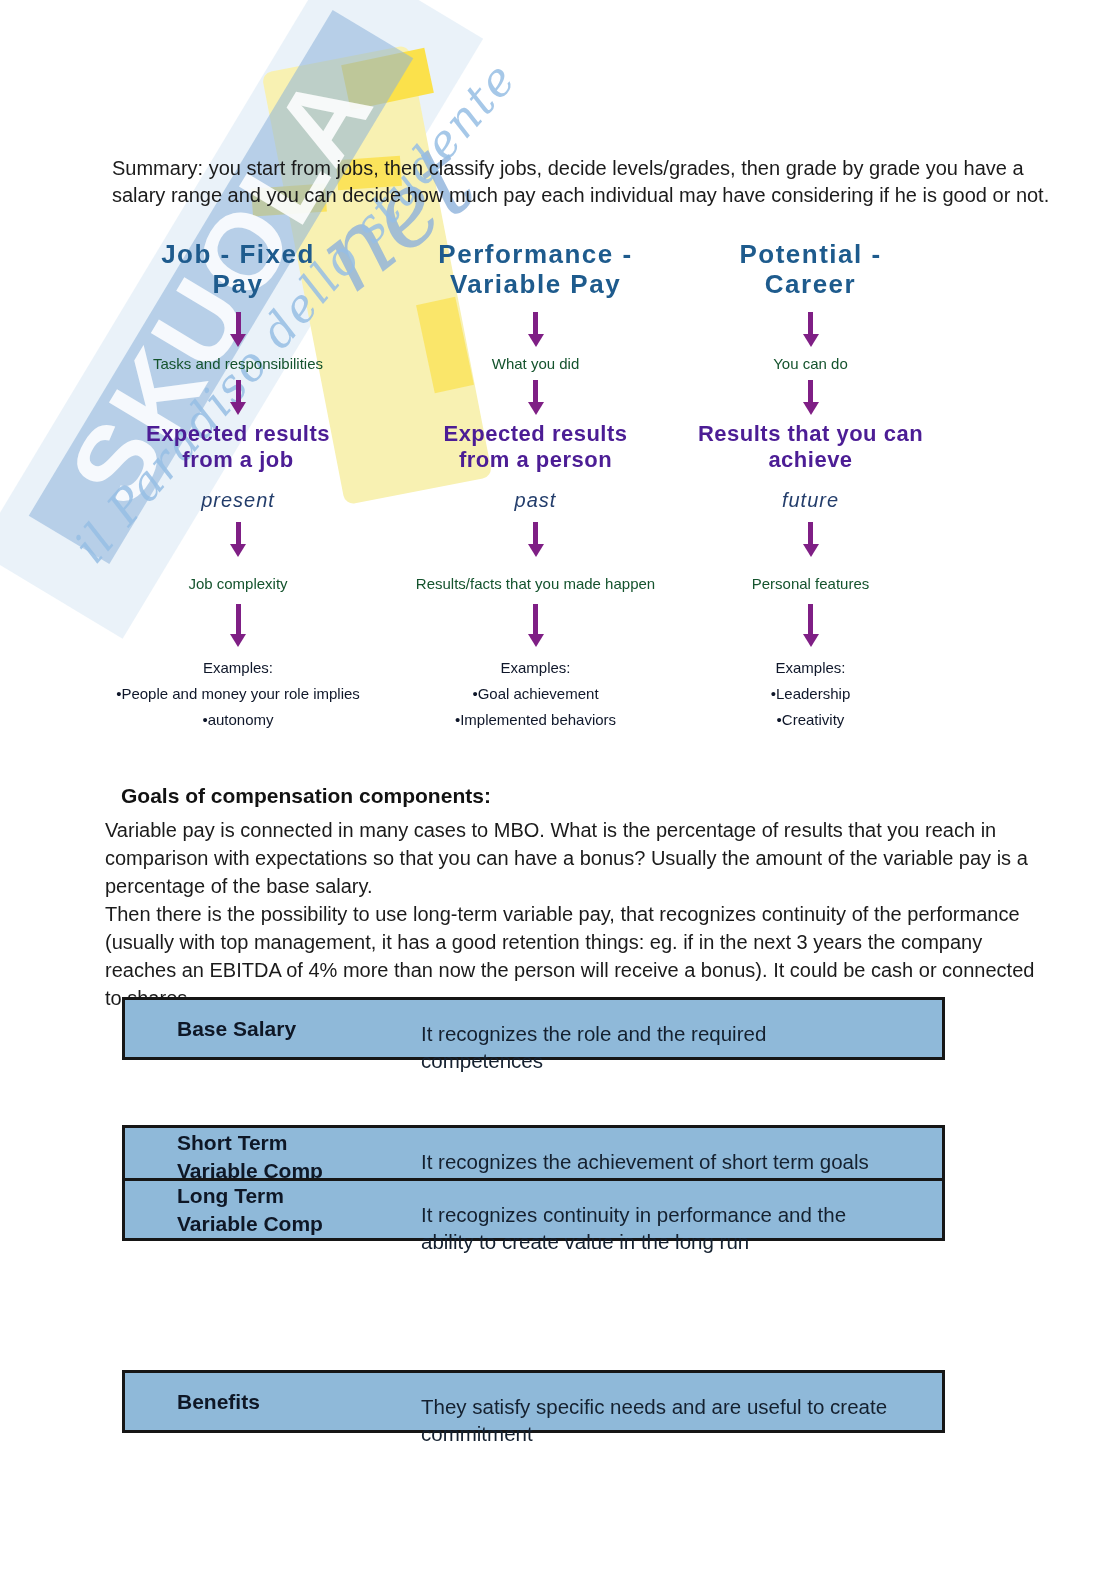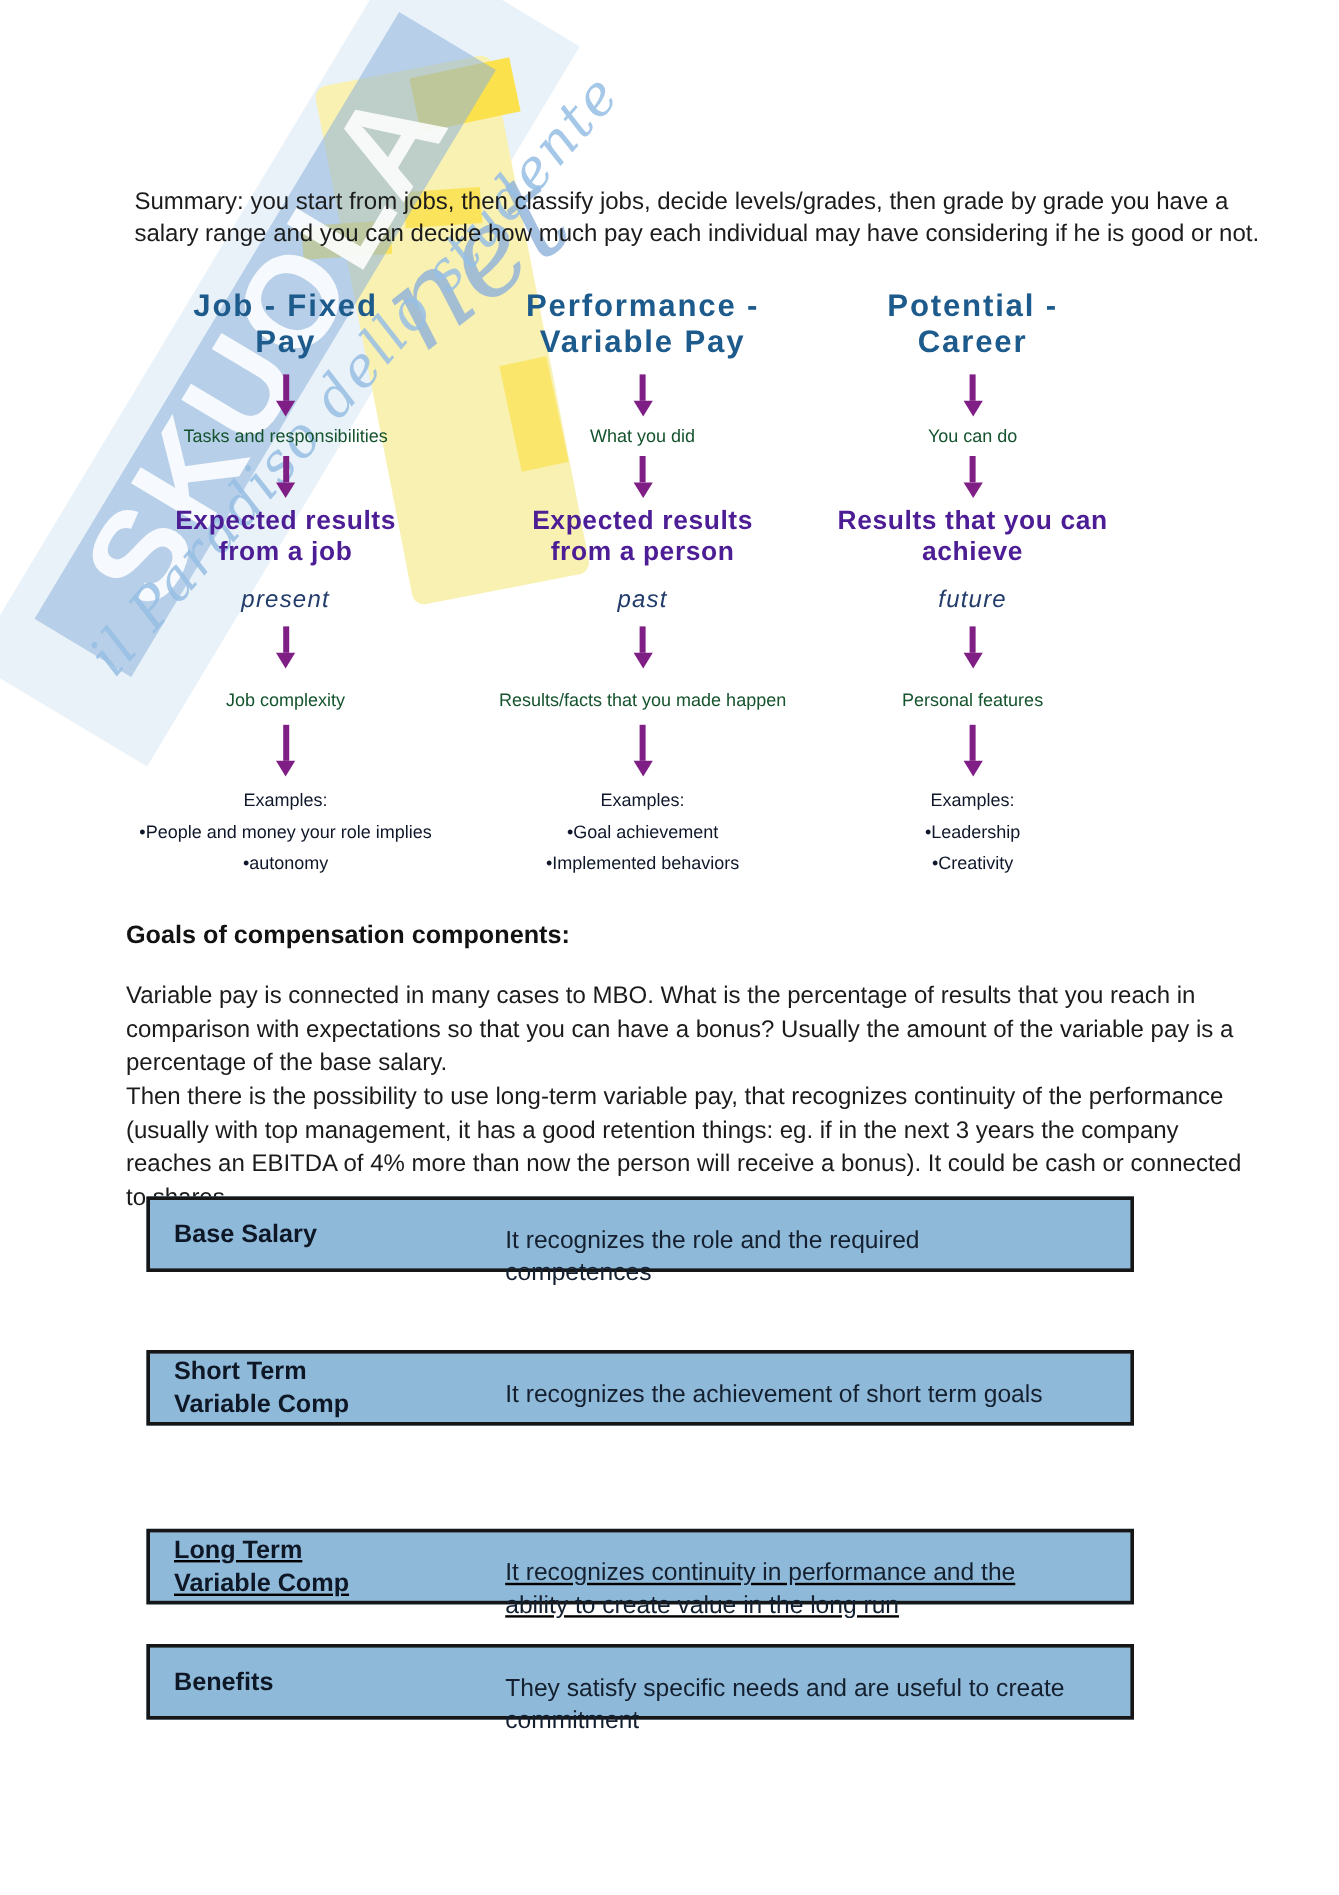--- a/index.html
+++ b/index.html
@@ -44,21 +44,21 @@
     white-space:nowrap;
   }
 
   
   .content { position:relative; z-index:1; }
   .summary {
     position:absolute; left:112px; top:155px; width:945px; margin:0;
     font-size:20px; line-height:26.5px; color:#1b1b1b;
   }
   .goals-heading {
-    position:absolute; left:105px; top:768px; margin:0;
+    position:absolute; left:105px; top:768px; margin:16px;
     font-size:21px; font-weight:bold; color:#121212;text-align:center;
   }
   .body-par {
     position:absolute; left:105px; top:816px; width:945px; margin:0;
     font-size:20px; line-height:28px; color:#1b1b1b; white-space:pre-line;
   }
 
   
   .diagram {
     position:absolute; left:88px; top:240px; width:850px;
@@ -89,23 +89,23 @@
   .a1 { margin-top:12px; } .a2 { margin-top:8px; }
   .a3 { margin-top:10px; } .a4 { margin-top:12px; }
   .a4 .shaft { height:30px; }
 
   
   .comp-row {
     position:absolute; left:122px; width:823px; height:63px;
     background:#8fb9d9; border:3px solid #161616; box-sizing:border-box;
     display:flex;
   }
-  .r1 { top:997px; } .r2 { top:1125px; } .r3 { top:1274px;text-decoration:underline; } .r4 { top:1370px; }
+  .r1 { top:997px; } .r2 { top:1125px; } .r3 { top:1178px; } .r4 { top:1370px; }
   .row-label {
-    width:296px; padding-left:20px; box-sizing:border-box;
+    width:296px; padding-left:52px; box-sizing:border-box;
     display:flex; align-items:center;
     font-size:21px; font-weight:bold; color:#0e1726;
     line-height:1.32; white-space:pre-line;
   }
   .row-desc {
     width:470px; padding-top:20px;
     font-size:20.5px; color:#14202f; line-height:27px;
   }
 </style>
 </head>

